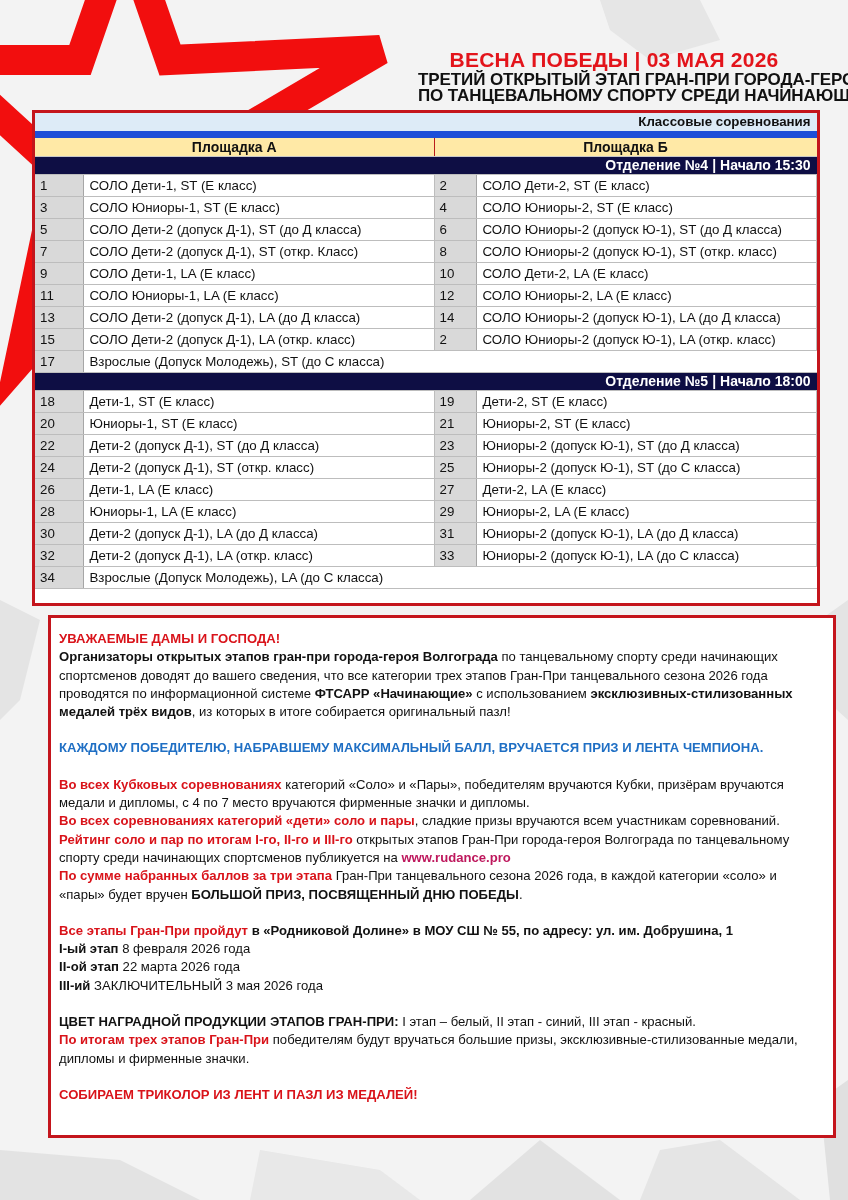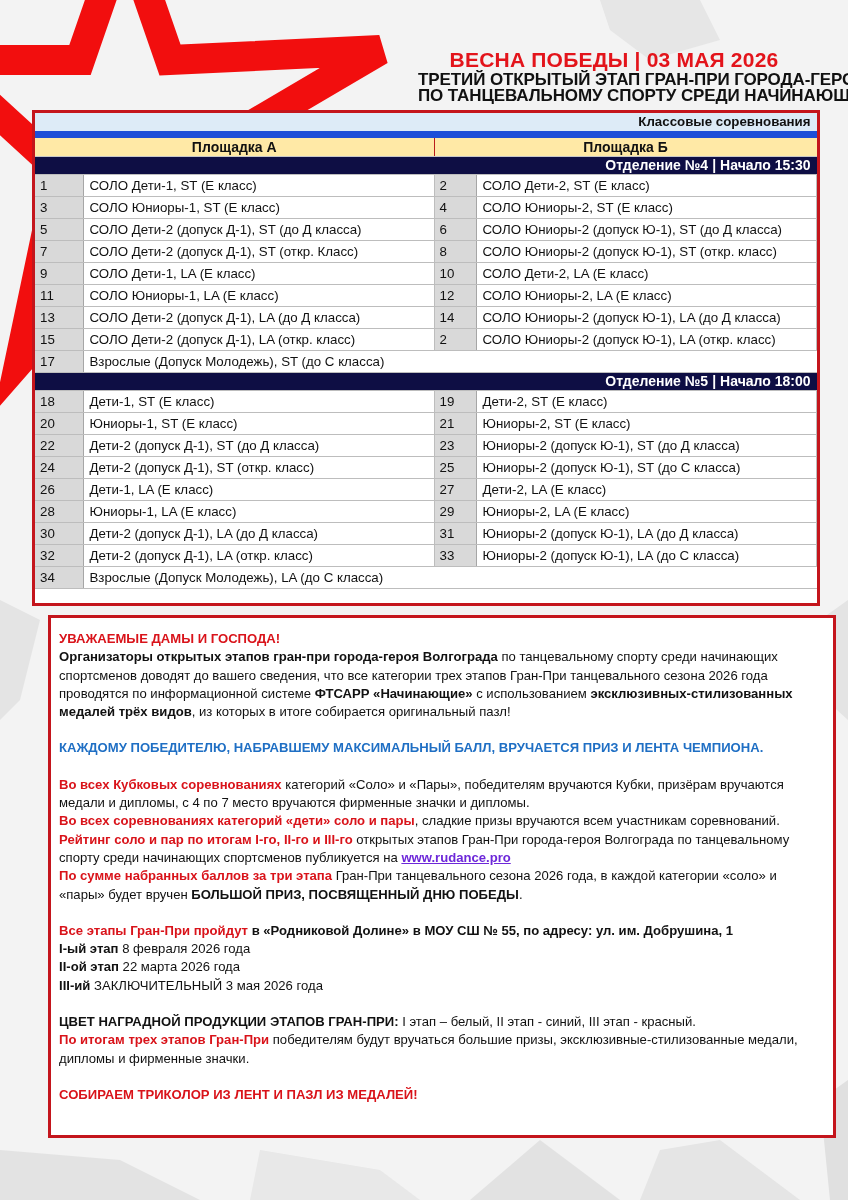--- a/index.html
+++ b/index.html
@@ -44,21 +44,21 @@
   .notice {
     position: absolute; left: 48px; top: 615px; width: 788px; height: 523px;
     border: 3px solid #c4151c; background: #fff; z-index: 2;
     padding: 12px 8px 0 8px; font-size: 13.1px; line-height: 18.3px;
   }
   .notice p { margin: 0; }
   .gap { height: 18px; }
   .red { color: #d9131a; font-weight: bold; }
   .blue { color: #1f6fc4; font-weight: bold; }
   b { font-weight: bold; }
-  a.link { color: #6d28d9; font-weight: bold; text-decoration: underline; }
+  a.link { color: #be185d; font-weight: bold; }
 </style>
 </head>
 <body>
 
 <svg class="bg-camo" width="848" height="1200" viewBox="0 0 848 1200">
   <rect width="848" height="1200" fill="#f3f3f3"></rect>
   <path d="M0 600 L40 620 L20 700 L0 720 Z" fill="#e4e4e4"></path>
   <path d="M600 0 L700 0 L720 40 L650 60 L610 30 Z" fill="#e6e6e6"></path>
   <path d="M0 1150 L120 1160 L200 1200 L0 1200 Z" fill="#e3e3e3"></path>
   <path d="M260 1150 L380 1170 L420 1200 L250 1200 Z" fill="#e8e8e8"></path>

